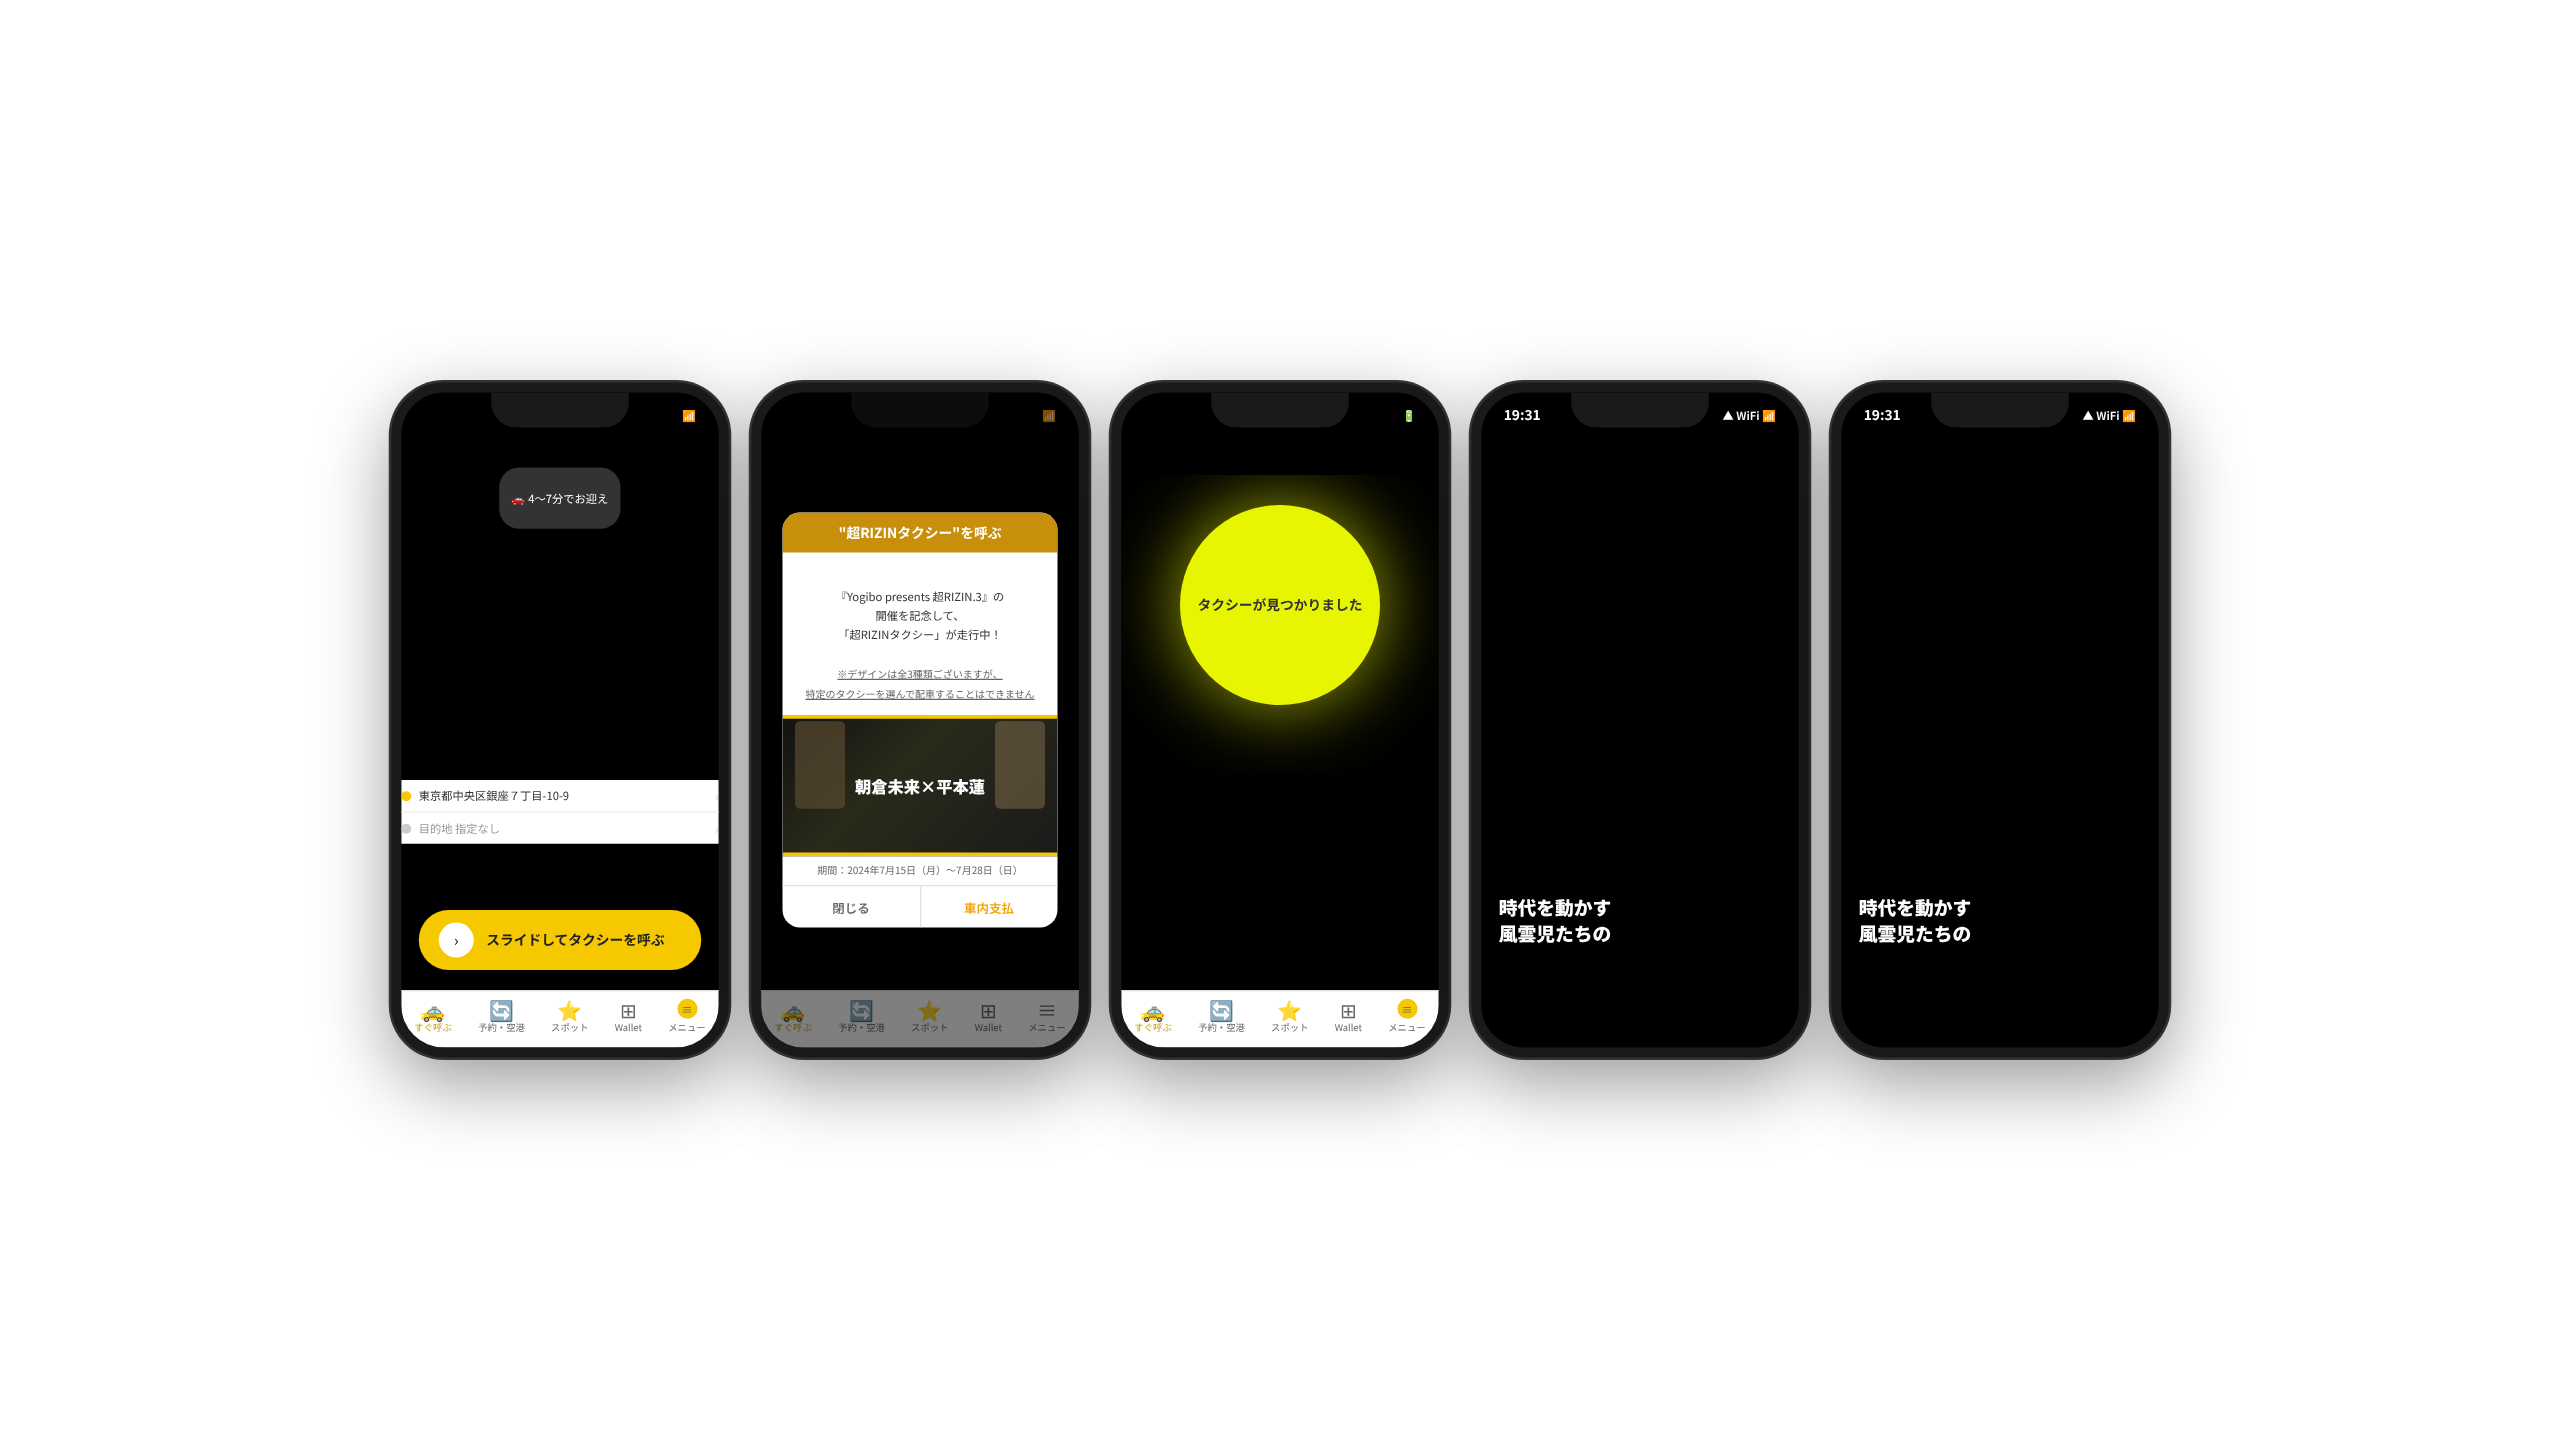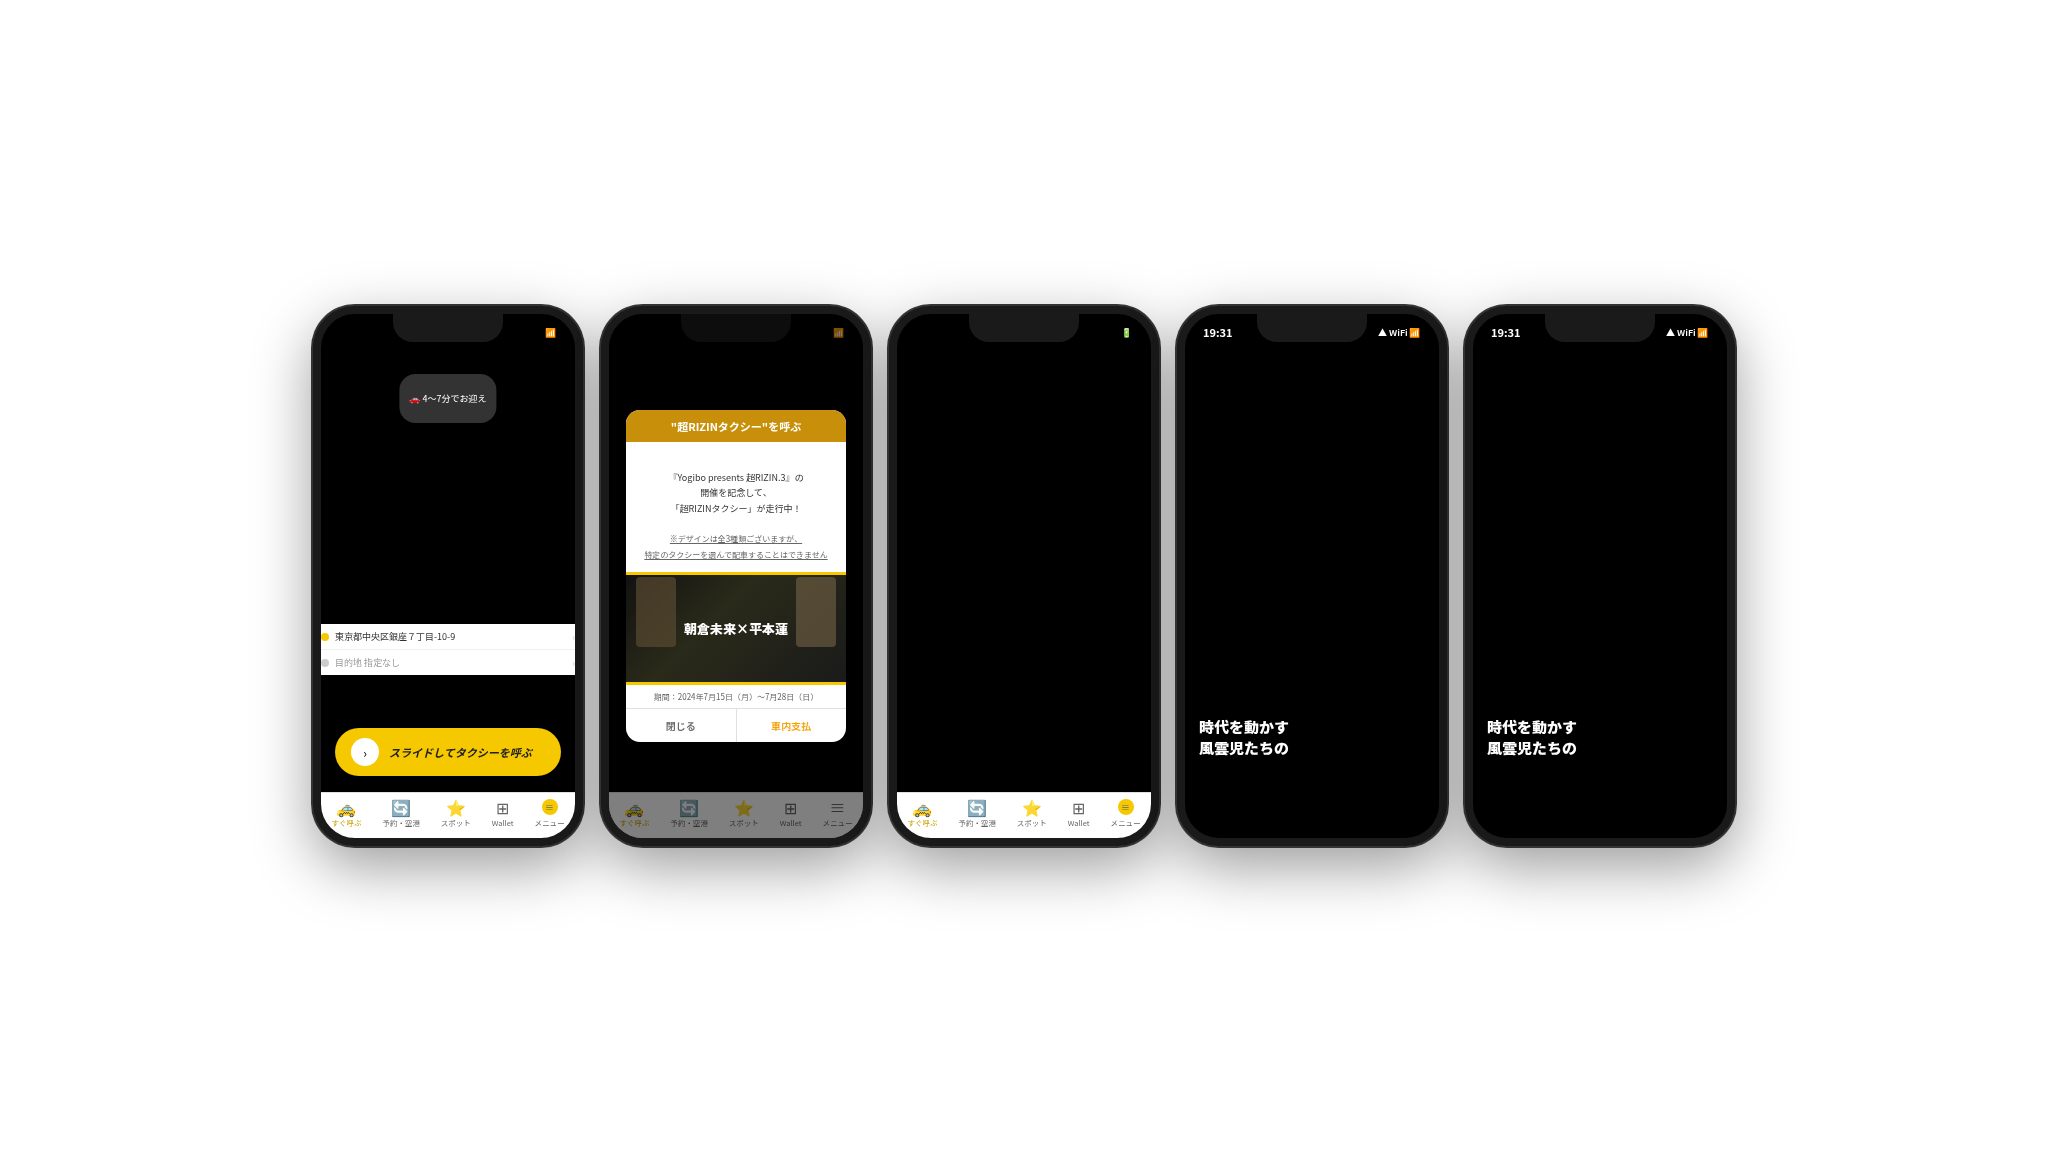--- a/index.html
+++ b/index.html
@@ -168,21 +168,21 @@
       z-index: 5;
     }
     .slide-arrow {
       width: 28px; height: 28px;
       background: #fff;
       border-radius: 50%;
       display: flex; align-items: center; justify-content: center;
       font-size: 12px;
       flex-shrink: 0;
     }
-    .slide-text { font-size: 11px; font-weight: 700; color: #222; font-style: italic; }
+    .slide-text { font-size: 11px; font-weight: 700; color: #222; }
     .addr-row {
       display: flex;
       align-items: center;
       gap: 6px;
       padding: 5px 0;
       border-bottom: 1px solid #f0f0f0;
       font-size: 9px;
       color: #333;
     }
     .addr-dot { width: 8px; height: 8px; border-radius: 50%; flex-shrink: 0; }
@@ -592,20 +592,23 @@
       <div style="position:relative;width:100%;height:240px;background:#e8e4dc;overflow:hidden;">
         <div class="map-block" style="top:20px;left:10px;width:50px;height:30px;"></div>
         <div class="map-block" style="top:20px;left:80px;width:40px;height:25px;"></div>
         <div class="map-block" style="top:60px;left:20px;width:60px;height:40px;"></div>
         <div class="map-block" style="top:60px;left:100px;width:50px;height:35px;"></div>
         <div class="map-road-h thick" style="top:56px;"></div>
         <div class="map-road-v thick" style="left:70px;"></div>
         <div class="map-road-h" style="top:100px;"></div>
         <div class="map-road-v" style="left:130px;"></div>
 
+        <div style="position:absolute;top:50%;left:50%;transform:translate(-50%,-60%);width:160px;height:160px;background:#e8f500;border-radius:50%;display:flex;align-items:center;justify-content:center;z-index:5;box-shadow:0 0 60px rgba(232,245,0,0.7);">
+          <span style="font-size:11px;font-weight:700;color:#333;text-align:center;">タクシーが見つかりました</span>
+        </div>
 
         <div style="position:absolute;right:10px;top:50%;transform:translateY(-50%);display:flex;flex-direction:column;gap:6px;">
           <div style="width:26px;height:26px;background:#fff;border-radius:50%;display:flex;align-items:center;justify-content:center;font-size:11px;box-shadow:0 2px 4px rgba(0,0,0,0.2);">+</div>
           <div style="width:26px;height:26px;background:#fff;border-radius:50%;display:flex;align-items:center;justify-content:center;font-size:11px;box-shadow:0 2px 4px rgba(0,0,0,0.2);">−</div>
           <div style="width:26px;height:26px;background:#fff;border-radius:50%;display:flex;align-items:center;justify-content:center;font-size:11px;box-shadow:0 2px 4px rgba(0,0,0,0.2);">◎</div>
         </div>
         <div class="google-logo">Google</div>
       </div>
 
       <div style="background:#fff;position:absolute;bottom:60px;left:0;right:0;">

